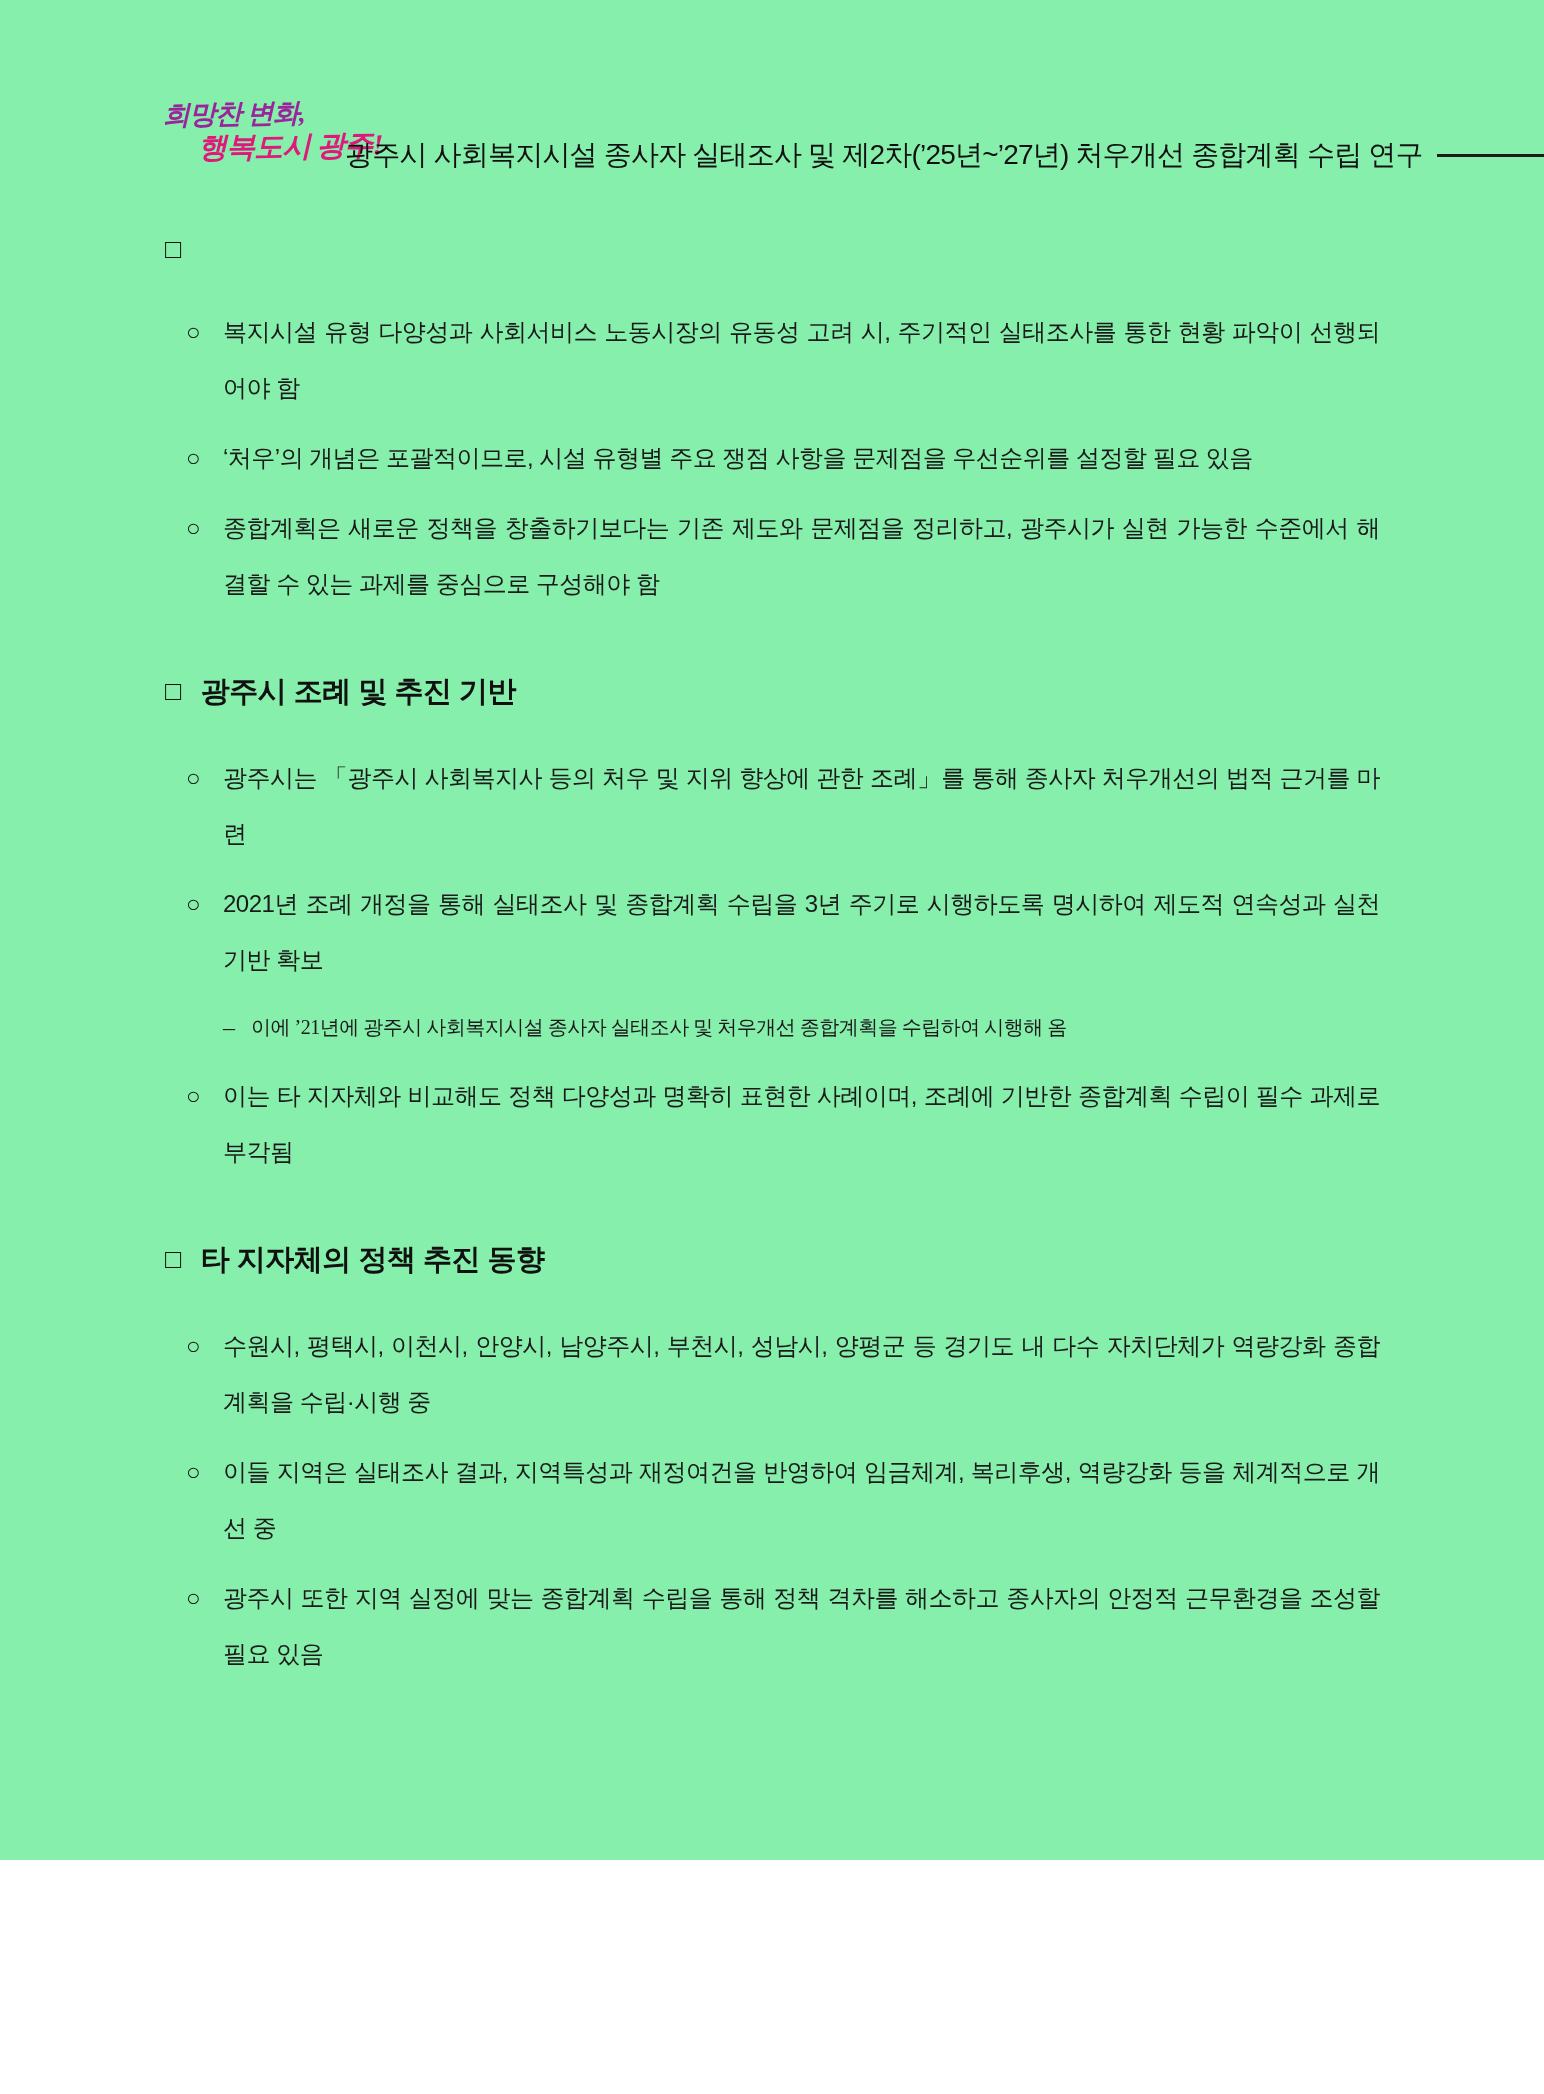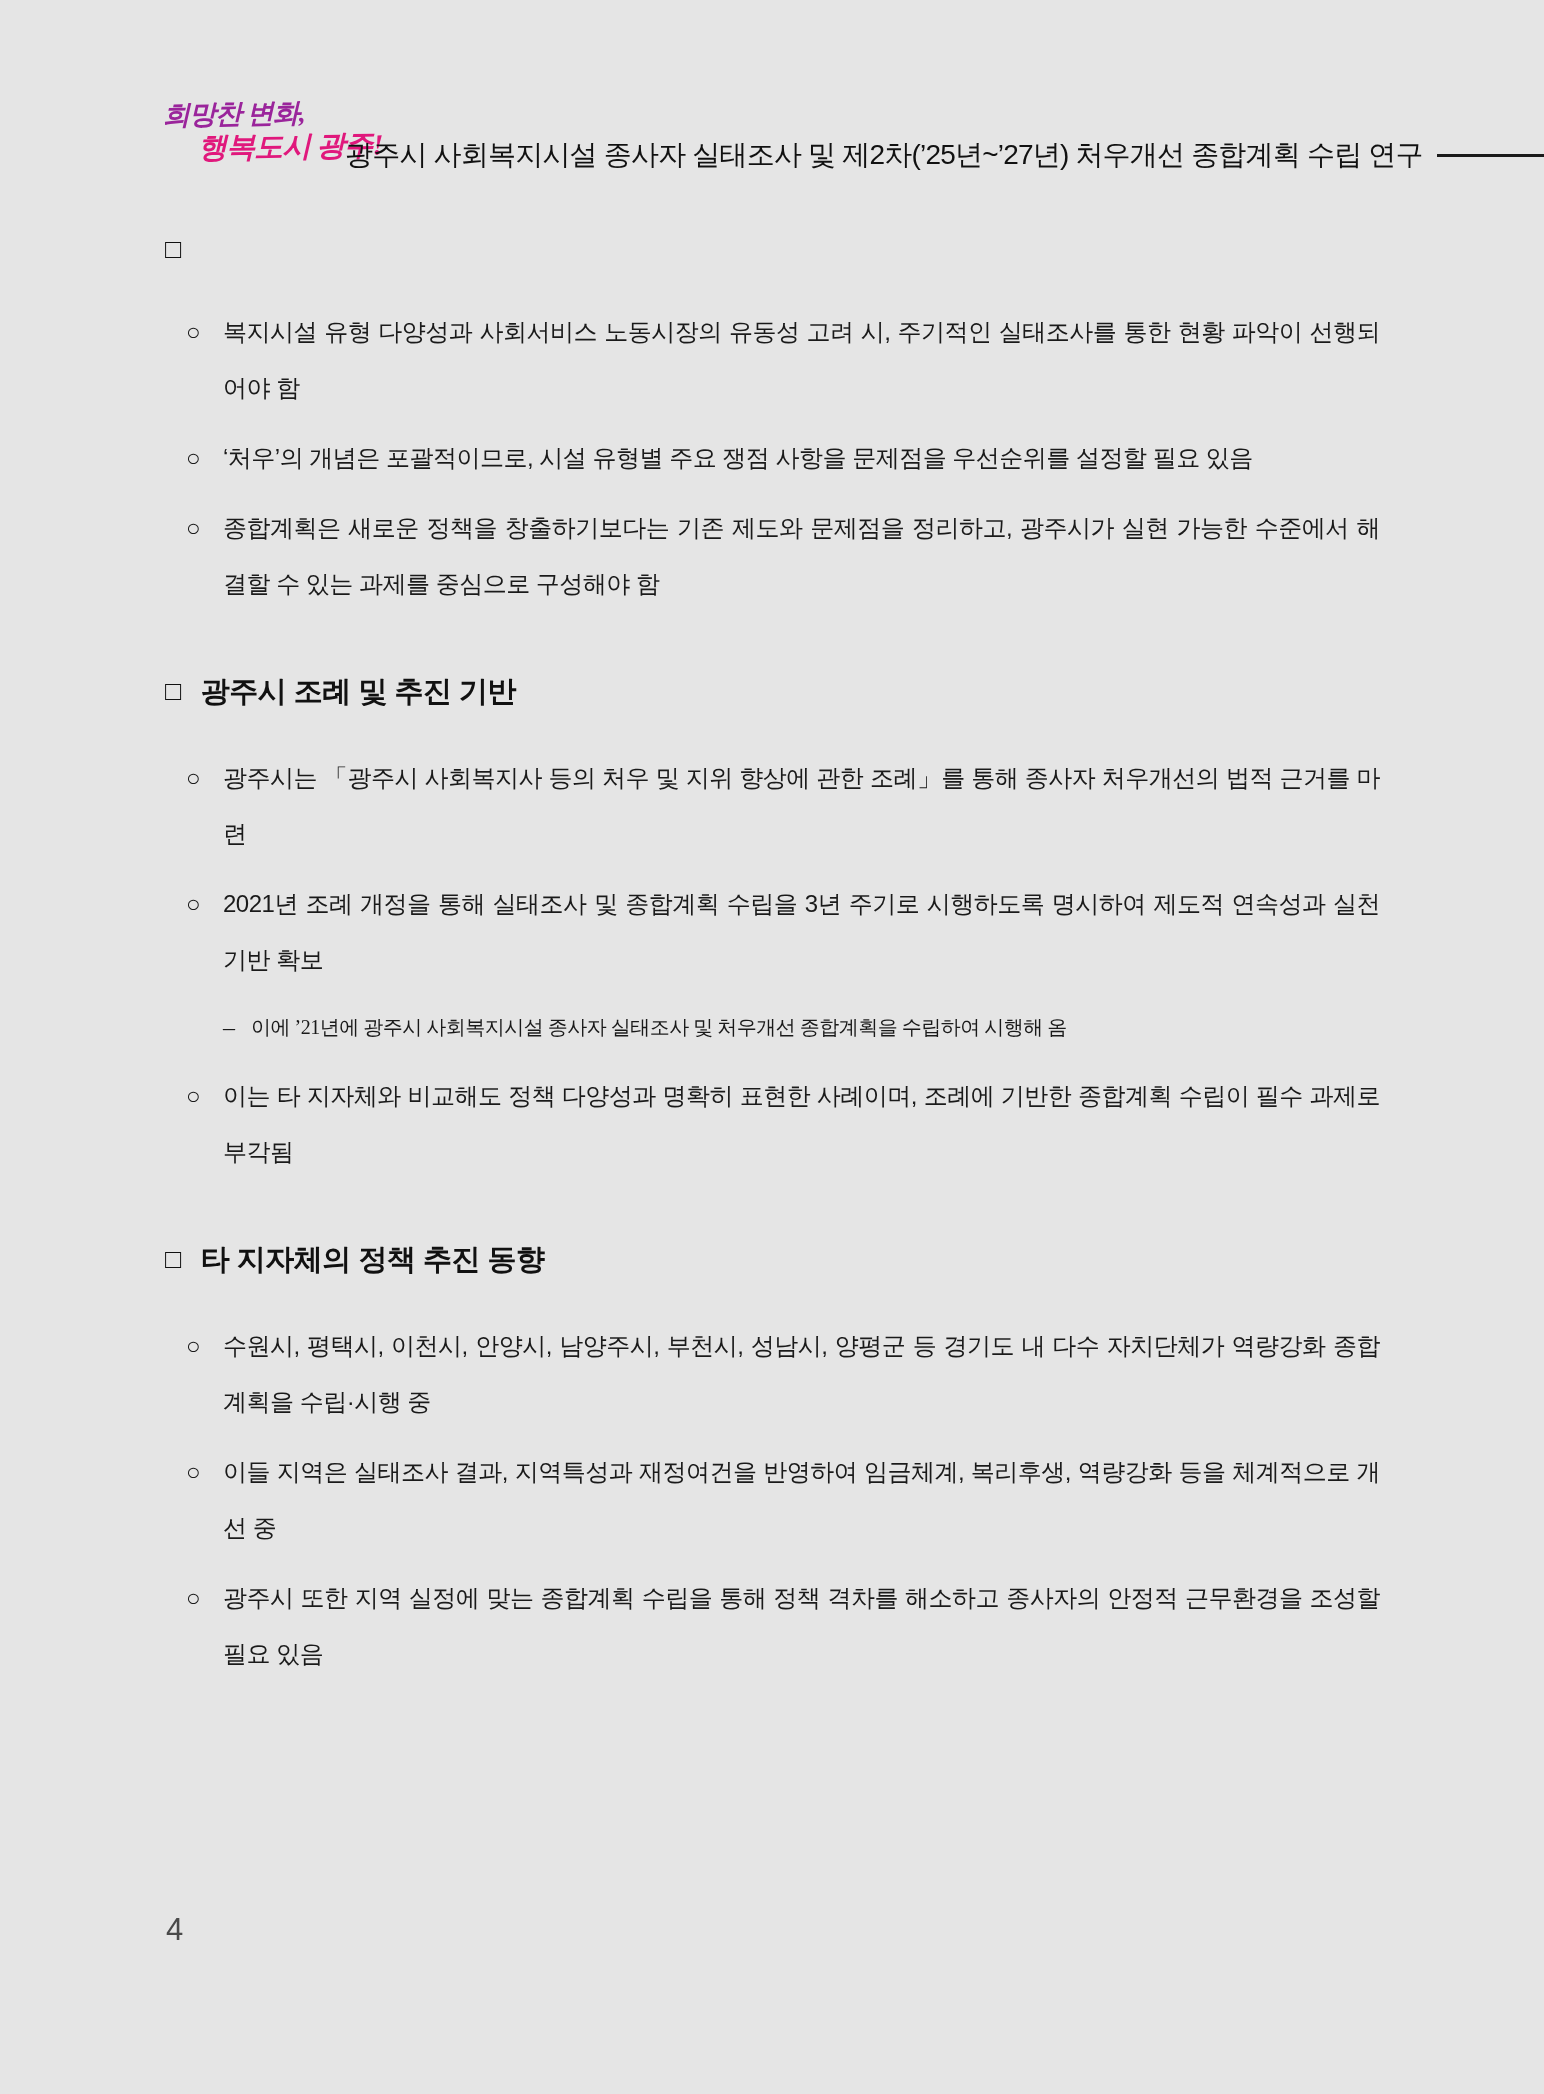--- a/index.html
+++ b/index.html
@@ -1,19 +1,19 @@
 <!DOCTYPE html>
 <html><head>
 <meta charset="utf-8">
 <style>
   html,body { margin:0; padding:0; background:#ffffff; }
   .page {
     position:relative;
-    width:1544px; height:2094px;
-    background:#e5e5e5;
+    width:1544px; height:1860px;
+    background:#86efac;
     overflow:hidden;
     font-family:"Liberation Sans","DejaVu Sans",sans-serif;
     color:#1a1a1a;
   }
 
   
   .logo-l1 {
     position:absolute; top:96px; left:163px;
     font-family:"Liberation Serif","DejaVu Serif",serif;
     font-style:italic; font-weight:bold;

